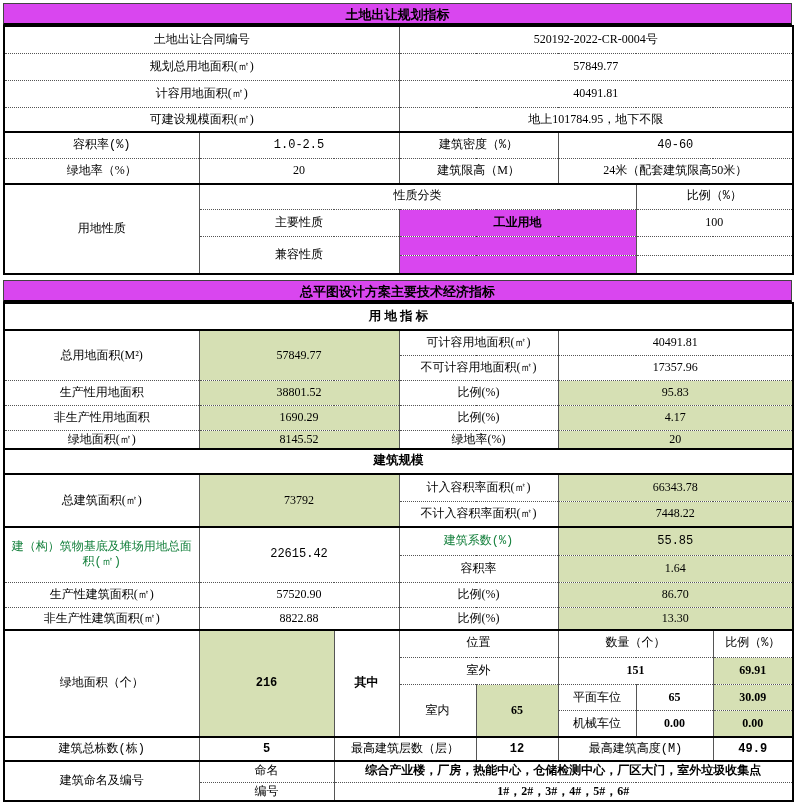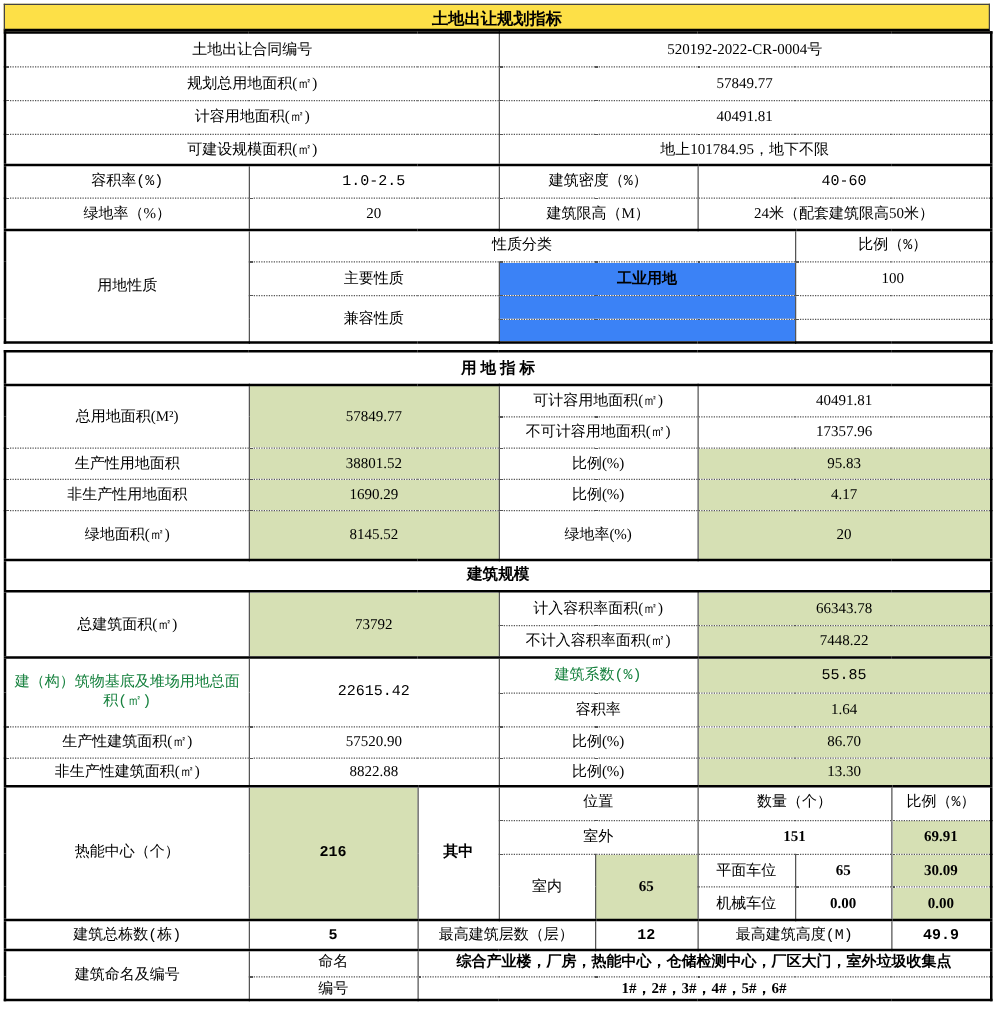--- a/index.html
+++ b/index.html
@@ -5,38 +5,38 @@
   * { box-sizing: border-box; }
   html,body { margin:0; padding:0; background:#fff; }
   body {
     width:795px; height:810px; overflow:hidden;
     font-family:"Liberation Serif","DejaVu Serif",serif;
     color:#000;
   }
   .page { padding:3px 3px 0 3px; }
   .tbl-title {
     width:789px; height:22px; line-height:21px;
-    background:#fde047;
+    background:#d946ef;
     border:1px solid #444; border-bottom:2px solid #000;
     text-align:center; font-weight:bold; font-size:13px;
   }
   .gap { height:5px; }
   table {
     width:789px; table-layout:fixed; border-collapse:collapse;
     border:2px solid #000;
     padding-left:24px;
   }
   td {
     border-left:1px solid #555; border-right:1px solid #555;
     border-top:1px dotted #555; border-bottom:1px dotted #555;
     text-align:center; vertical-align:middle;
     font-size:12px; line-height:1.25; padding:1px 2px; overflow:hidden;
   }
   .green { background:#d6e0b4; }
-  .blue  { background:#3b82f6; }
+  .blue  { background:#d946ef; }
   .red   { color:#15803d; }
   .bold  { font-weight:bold; }
   .sub   { font-weight:bold; font-size:12.5px; }
   .bt2 td, td.bt2 { border-top:2px solid #000;font-family:Liberation Mono, monospace; }
   .bb2 td, td.bb2 { border-bottom:2px solid #000; }
 </style>
 </head>
 <body>
 
 <div class="page">
@@ -100,20 +100,21 @@
     </tr>
     <tr style="height:19px">
       <td colspan="3" class="blue"></td>
       <td colspan="2"></td>
     </tr>
   </tbody>
     </table>
 
   <div class="gap"></div>
 
+  <div class="tbl-title">总平图设计方案主要技术经济指标</div>
 
   <table>
     <colgroup>
       <col style="width:195px">
         <col style="width:135px">
         <col style="width:65px">
       <col style="width:77px">
         <col style="width:82px">
         <col style="width:78px">
       <col style="width:77px">
@@ -138,21 +139,21 @@
       <td colspan="2" class="green">38801.52</td>
       <td colspan="2">比例(%)</td>
       <td colspan="3" class="green">95.83</td>
     </tr>
     <tr style="height:25px">
       <td>非生产性用地面积</td>
       <td colspan="2" class="green">1690.29</td>
       <td colspan="2">比例(%)</td>
       <td colspan="3" class="green">4.17</td>
     </tr>
-    <tr style="height:40px">
+    <tr style="height:19px">
       <td>绿地面积(㎡)</td>
       <td colspan="2" class="green">8145.52</td>
       <td colspan="2">绿地率(%)</td>
       <td colspan="3" class="green">20</td>
     </tr>
     <tr style="height:25px" class="bt2 bb2">
       <td colspan="8" class="sub">建筑规模</td>
     </tr>
     <tr style="height:27px">
       <td rowspan="2">总建筑面积(㎡)</td>
@@ -180,21 +181,21 @@
       <td colspan="2">比例(%)</td>
       <td colspan="3" class="green">86.70</td>
     </tr>
     <tr style="height:23px">
       <td>非生产性建筑面积(㎡)</td>
       <td colspan="2">8822.88</td>
       <td colspan="2">比例(%)</td>
       <td colspan="3" class="green">13.30</td>
     </tr>
     <tr style="height:27px" class="bt2">
-      <td rowspan="4">热能中心（个）</td>
+      <td rowspan="4">绿地面积（个）</td>
       <td rowspan="4" class="green bold">216</td>
       <td rowspan="4" class="bold">其中</td>
       <td colspan="2">位置</td>
       <td colspan="2">数量（个）</td>
       <td>比例（%）</td>
     </tr>
     <tr style="height:27px">
       <td colspan="2">室外</td>
       <td colspan="2" class="bold">151</td>
       <td class="green bold">69.91</td>

